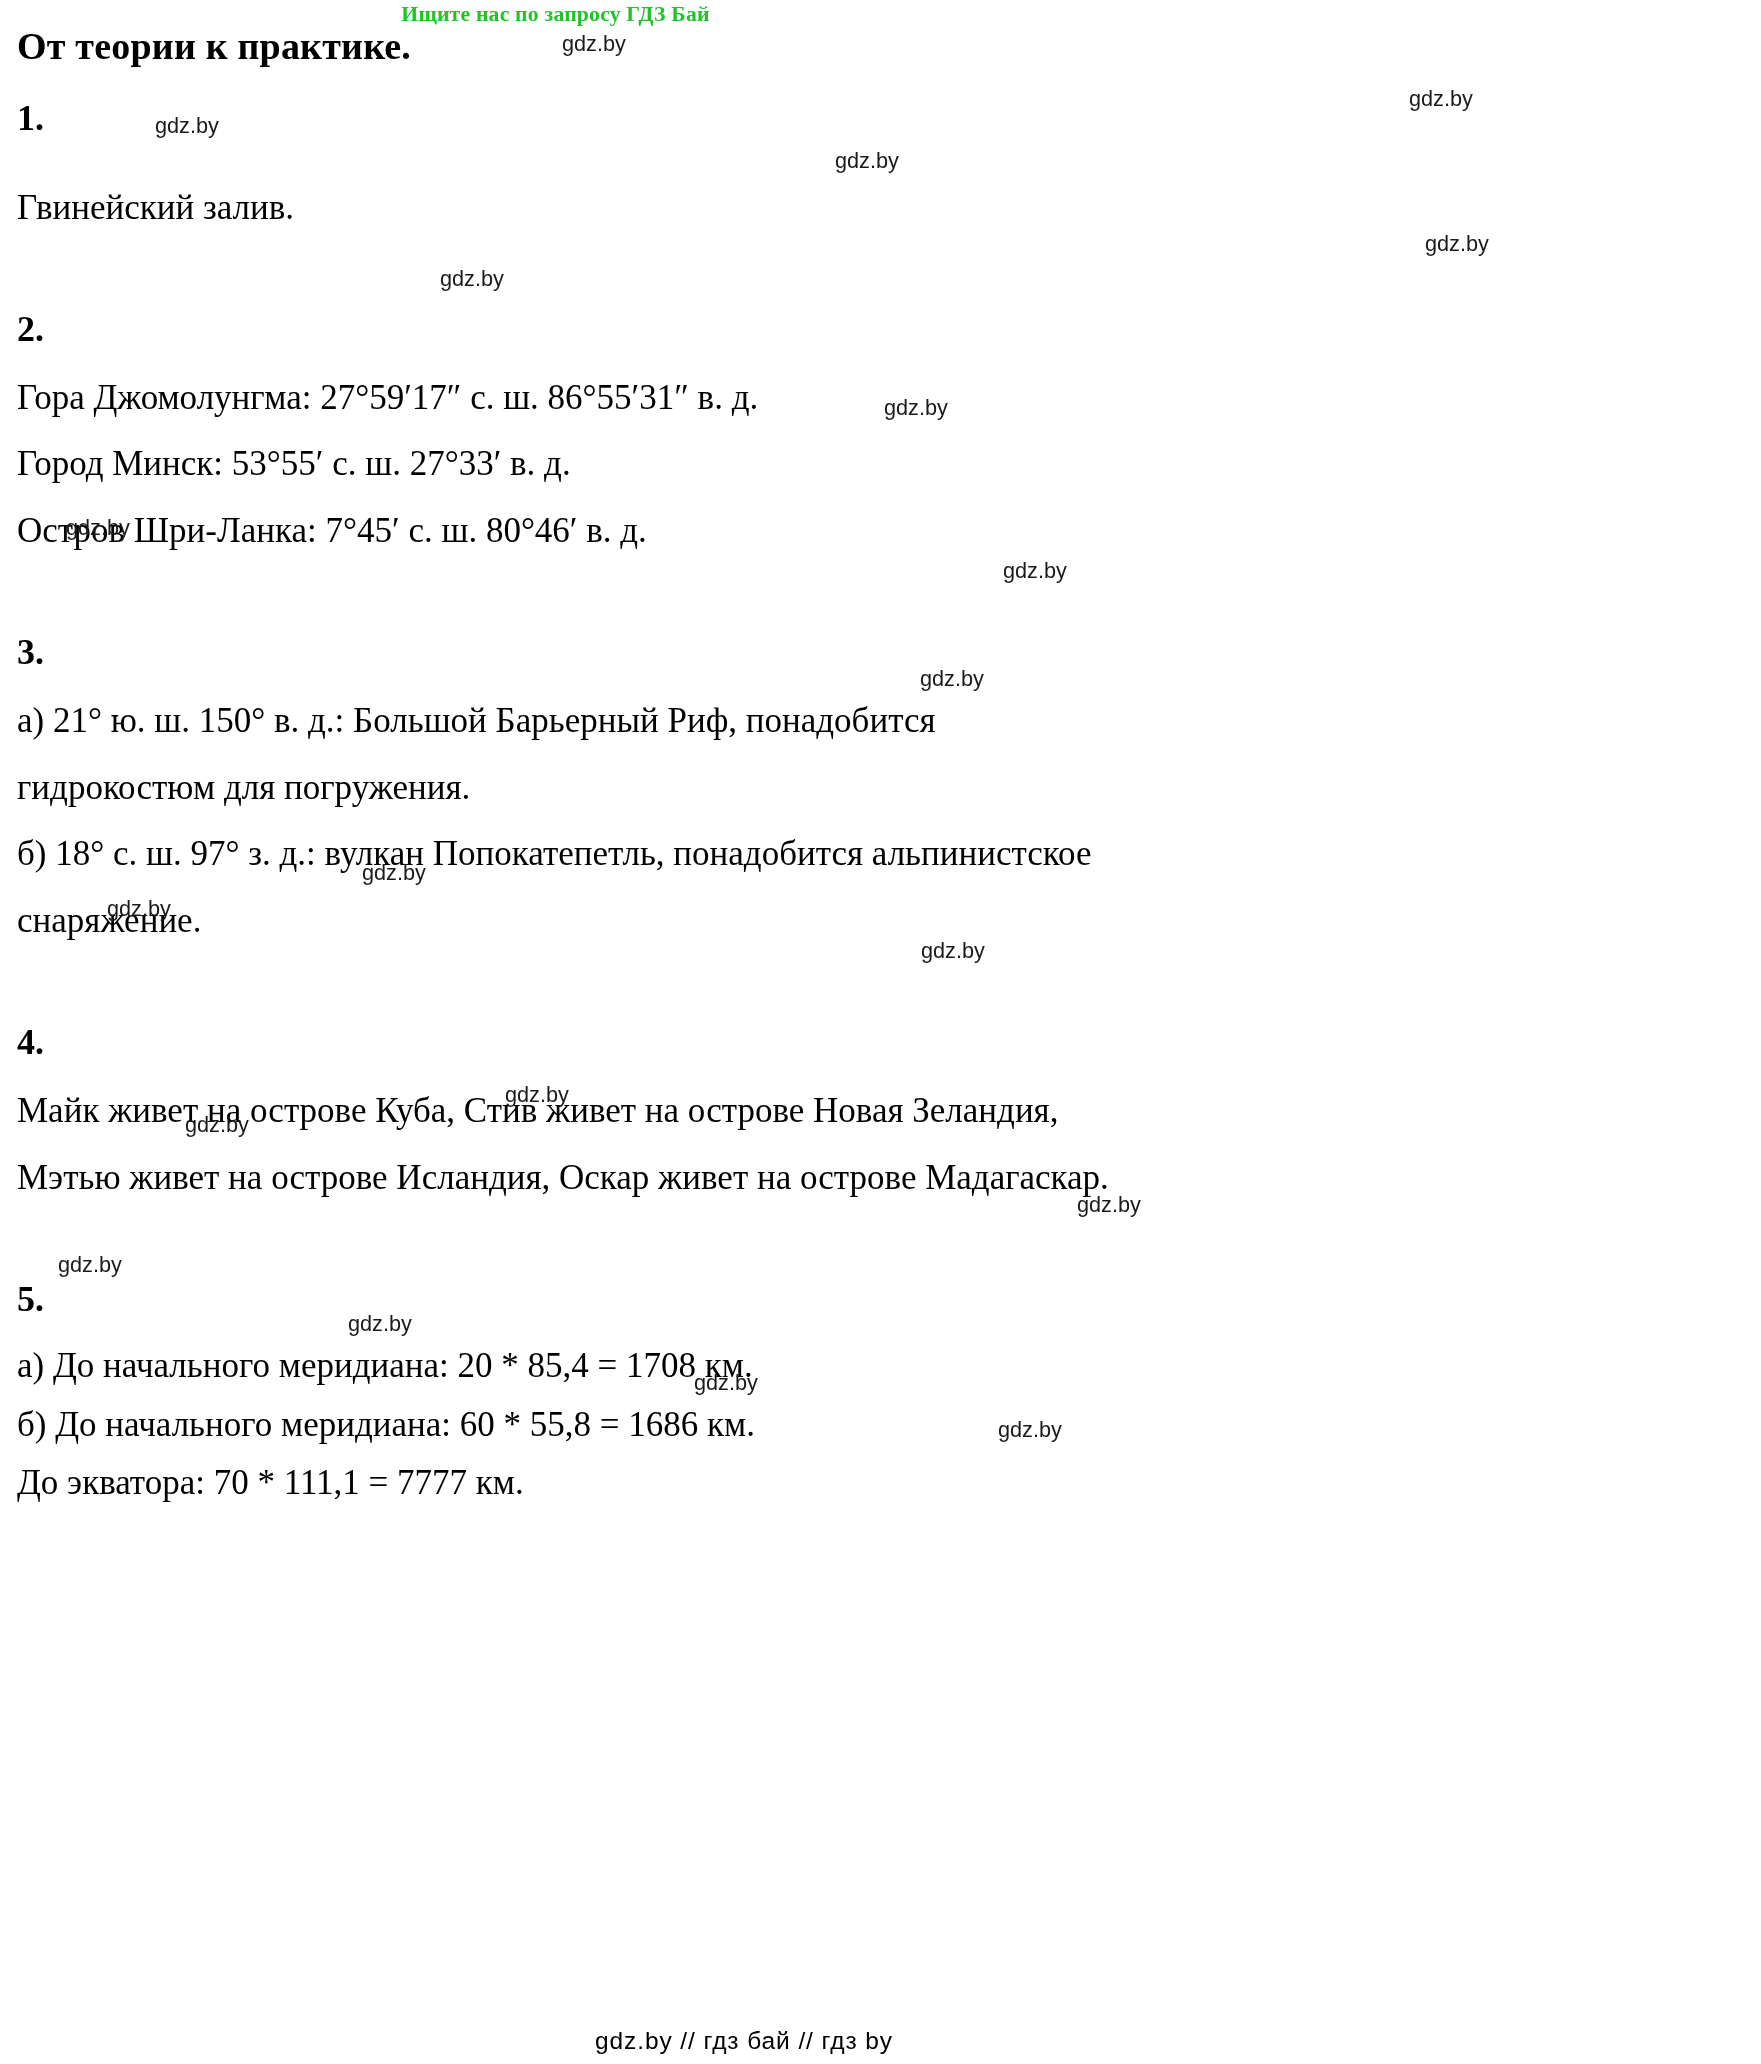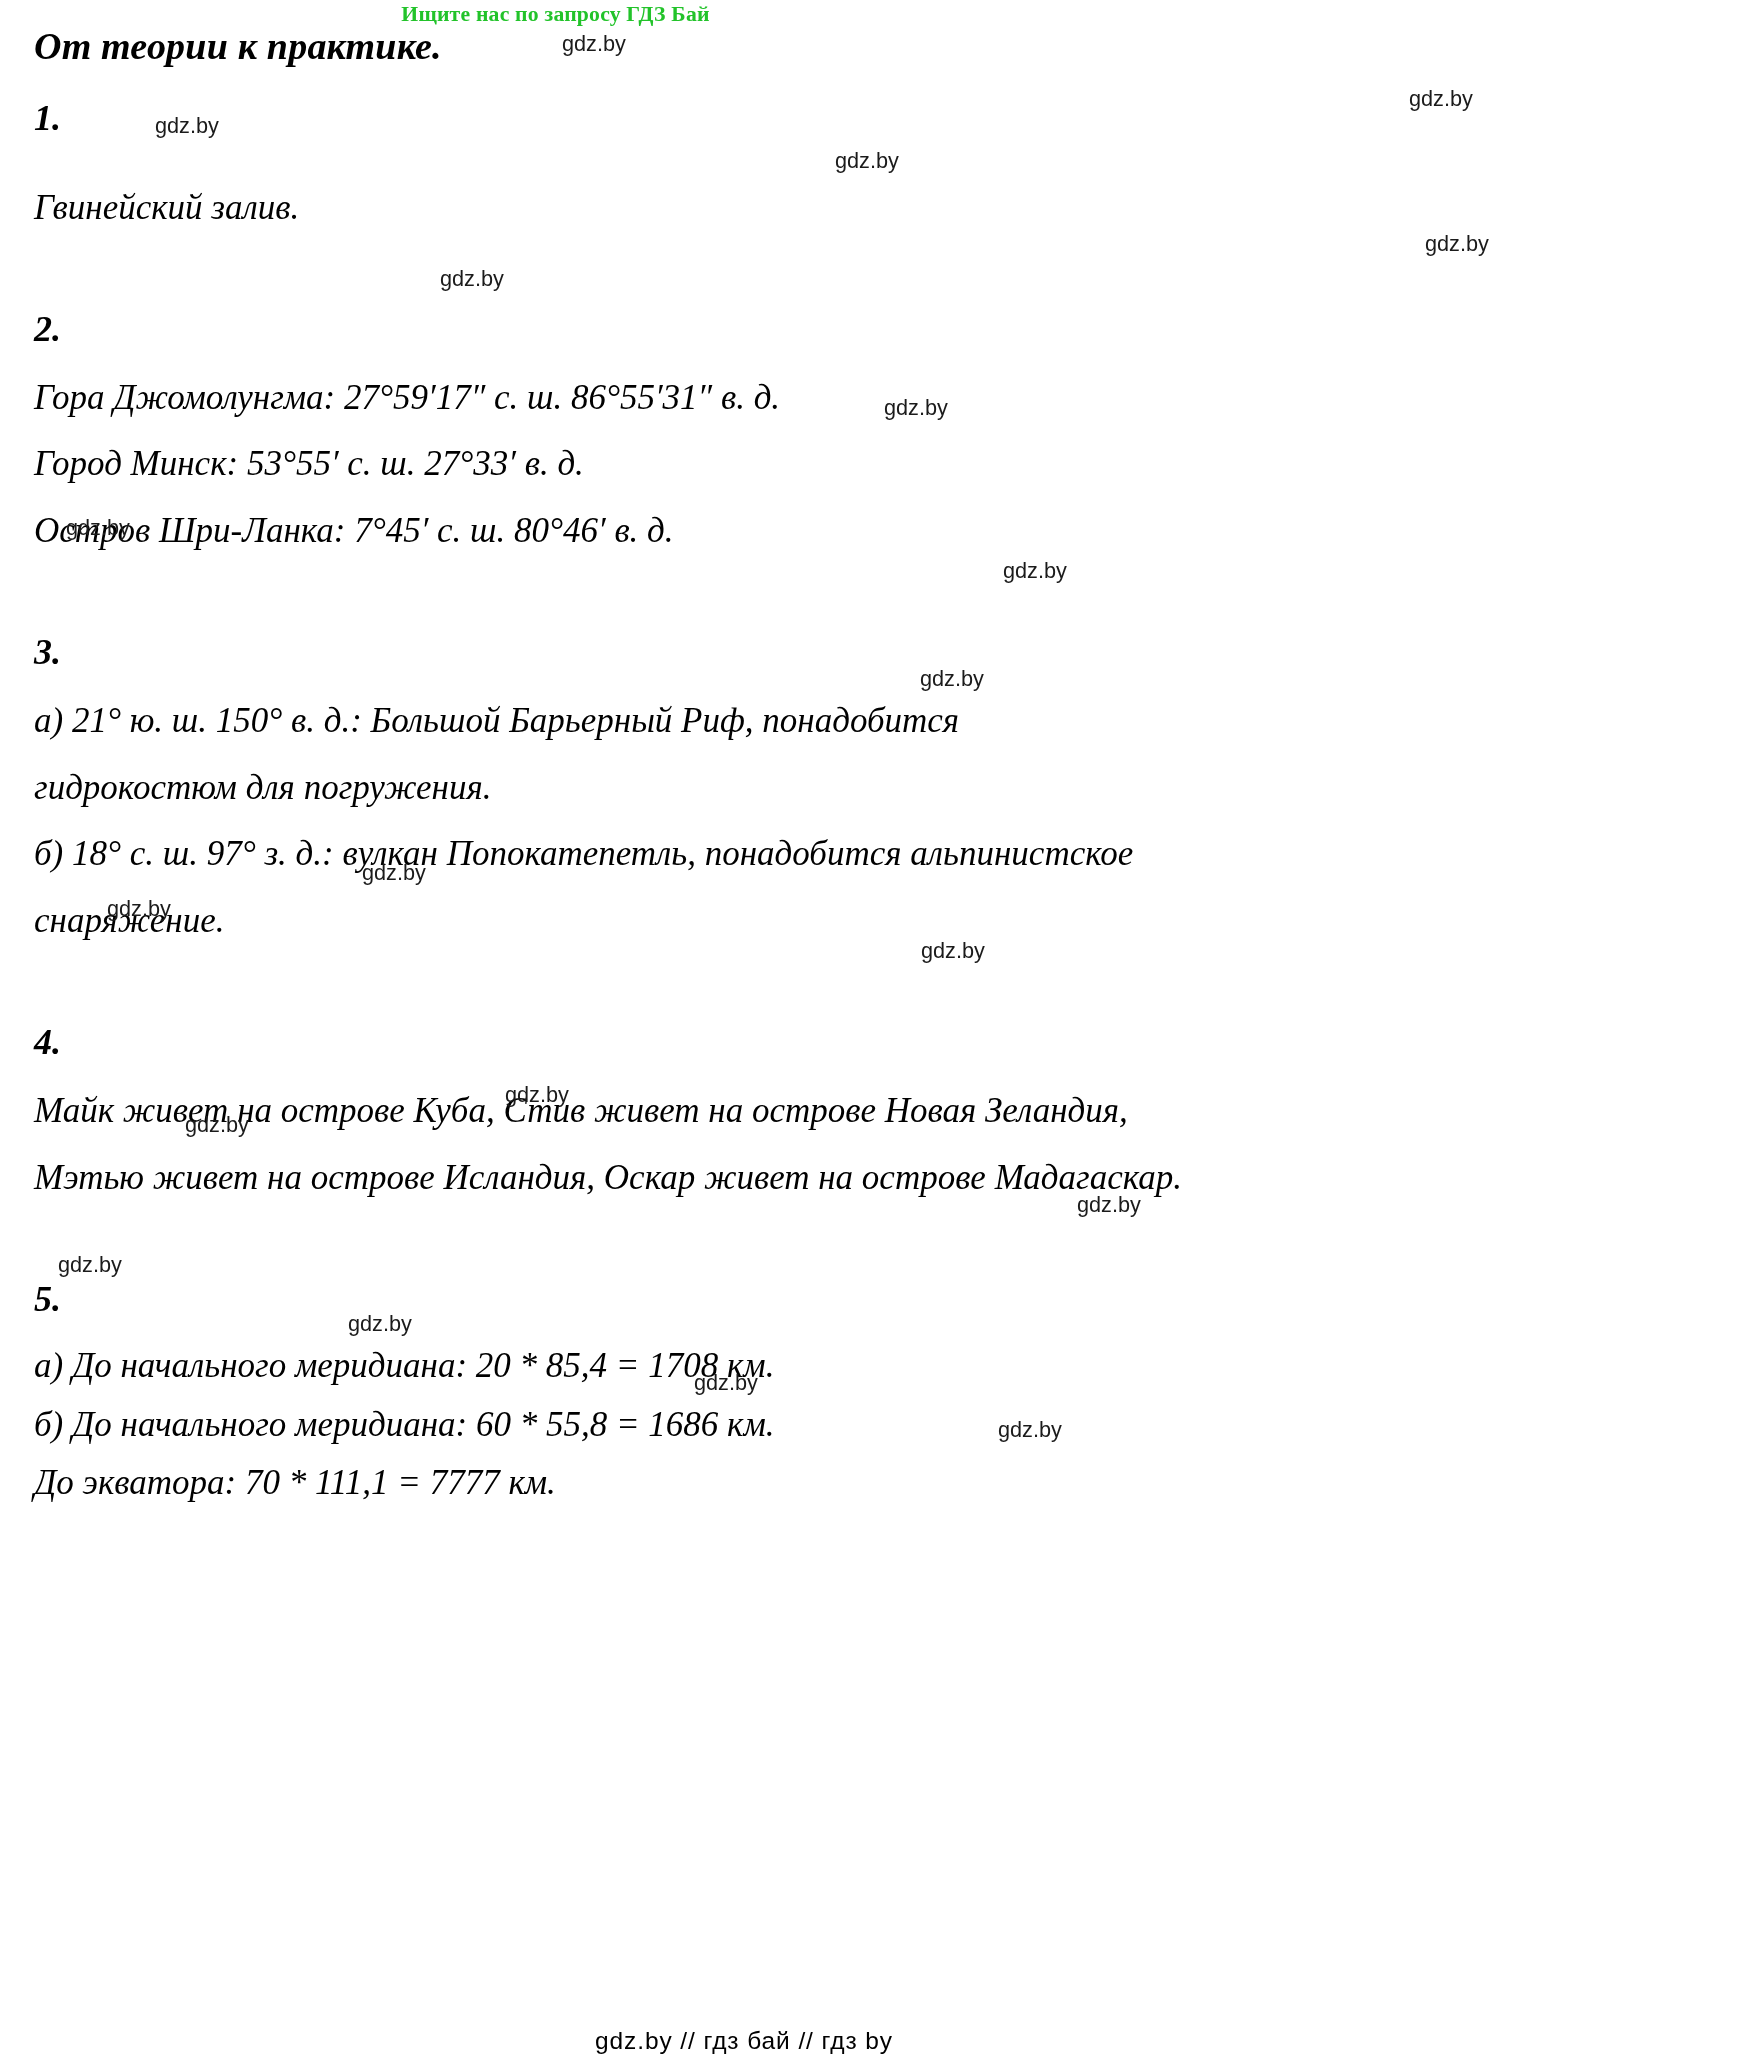--- a/index.html
+++ b/index.html
@@ -29,24 +29,23 @@
     font-size: 21.7px;
     font-weight: 600;
     letter-spacing: 0.2px;
     color: #22c32a;
     white-space: nowrap;
   }
 
   
   .content {
     position: absolute;
-    left: 34px;
+    left: 17px;
     top: 26px;
     width: 1723px;
-    font-style: italic;
   }
 
   .doc-title {
     font-size: 38px;
     font-weight: bold;
     line-height: 1.1;
     margin: 0 0 32px 0;
     letter-spacing: 0.2px;
   }
 

